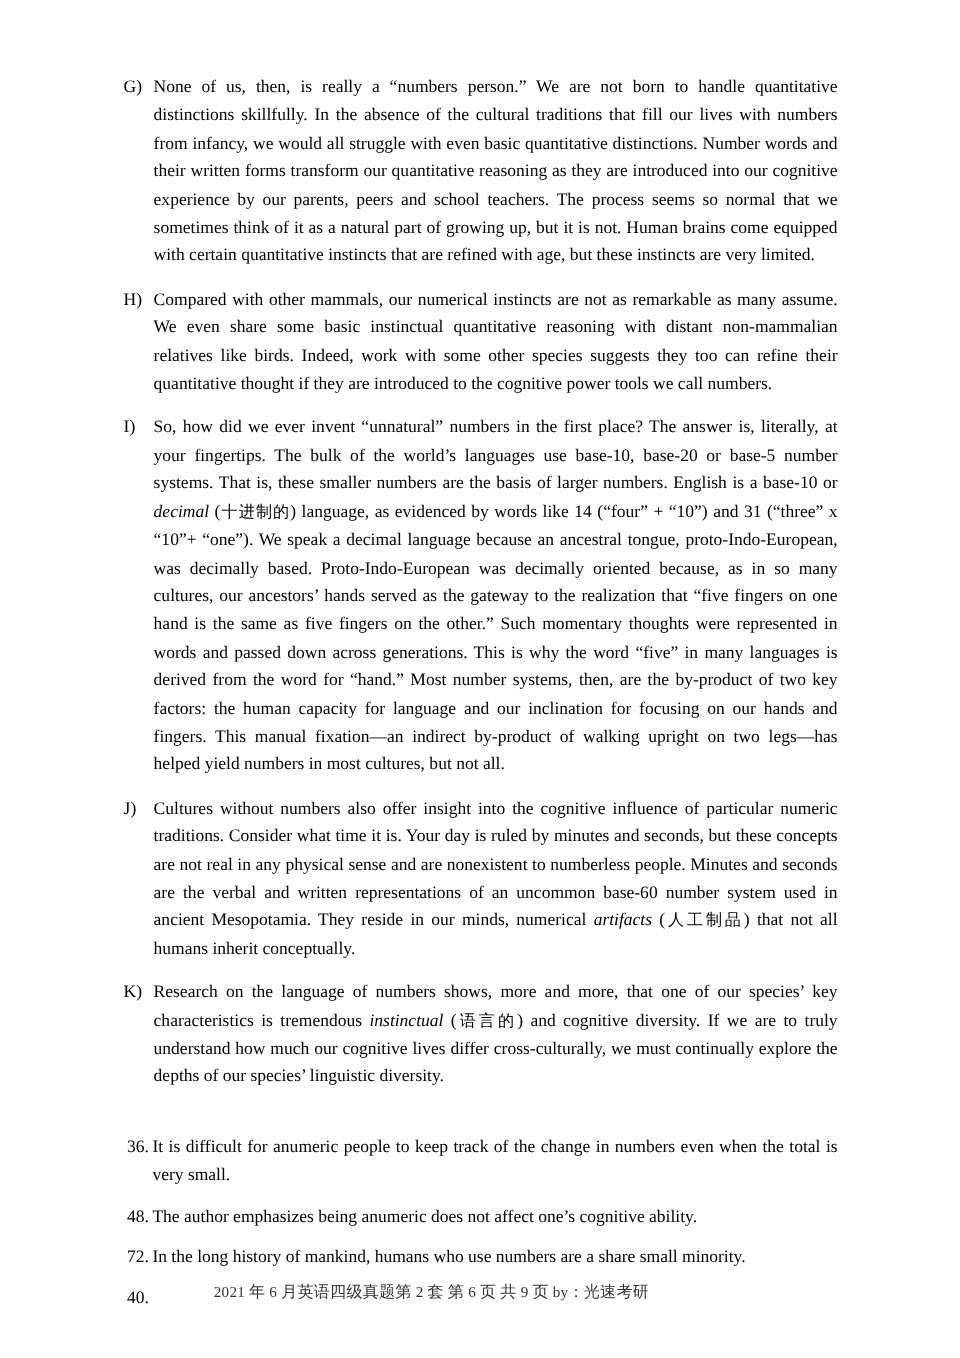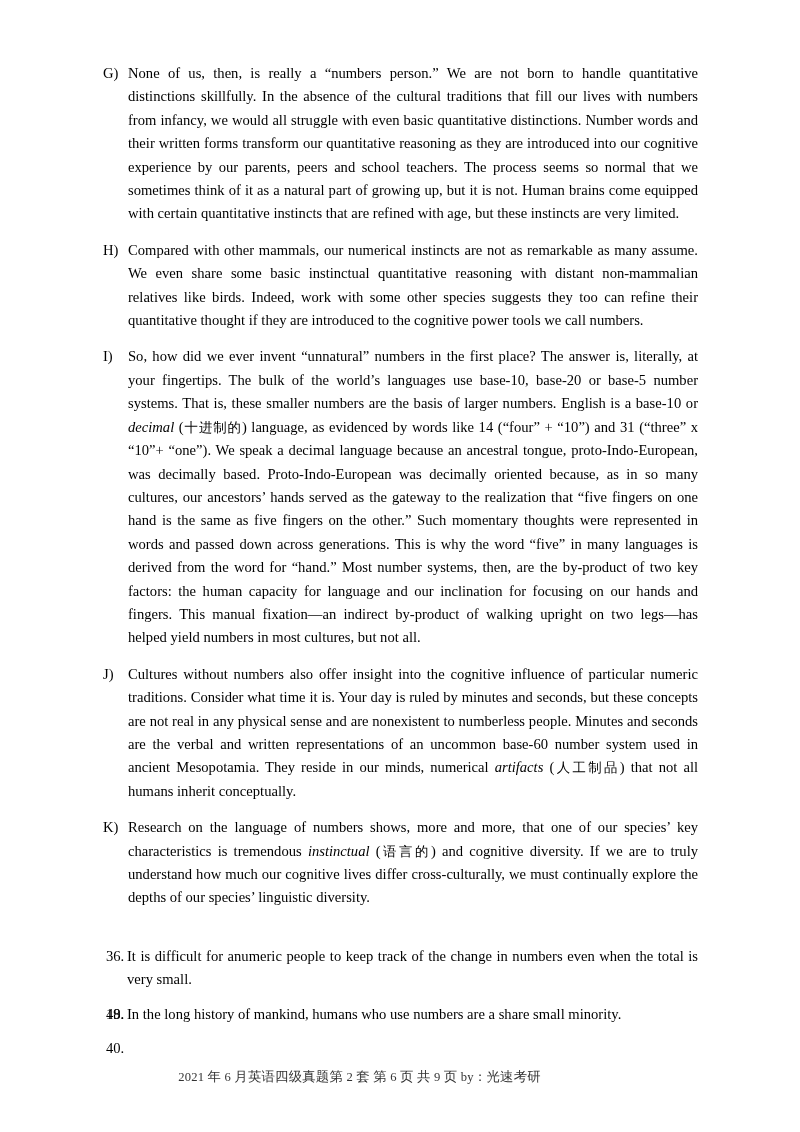--- a/index.html
+++ b/index.html
@@ -129,22 +129,22 @@
         <div class="para">
           <span class="marker">K)</span>
           <span class="body">Research on the language of numbers shows, more and more, that one of our species’ key characteristics is tremendous <em>instinctual</em> (<span class="cjk">语言的</span>) and cognitive diversity. If we are to truly understand how much our cognitive lives differ cross-culturally, we must continually explore the depths of our species’ linguistic diversity.</span>
         </div>
       </div>
 
     <div class="gap-before-questions"></div>
 
     <div id="question-list">
         <div class="qitem"><span class="qnum">36.</span><span class="body">It is difficult for anumeric people to keep track of the change in numbers even when the total is very small.</span></div>
-        <div class="qitem"><span class="qnum">48.</span></div>
-        <div class="qitem"><span class="qnum">19.</span><span class="body">In the long history of mankind, humans who use numbers are a share small minority.</span></div>
+        <div class="qitem"><span class="qnum">48.</span><span class="body">The author emphasizes being anumeric does not affect one’s cognitive ability.</span></div>
+        <div class="qitem"><span class="qnum">72.</span><span class="body">In the long history of mankind, humans who use numbers are a share small minority.</span></div>
         <div class="qitem truncated">
           <span class="qnum">40.</span>
         </div>
       </div>
 
   </div>
 
   <div id="footer">
     <span id="footer-text">2021 <span class="cjk">年</span> 6 <span class="cjk">月英语四级真题第</span> 2 <span class="cjk">套</span>  <span class="cjk">第</span>  6  <span class="cjk">页</span>  <span class="cjk">共</span>  9  <span class="cjk">页</span>  by：<span class="cjk">光速考研</span></span>
   </div>

